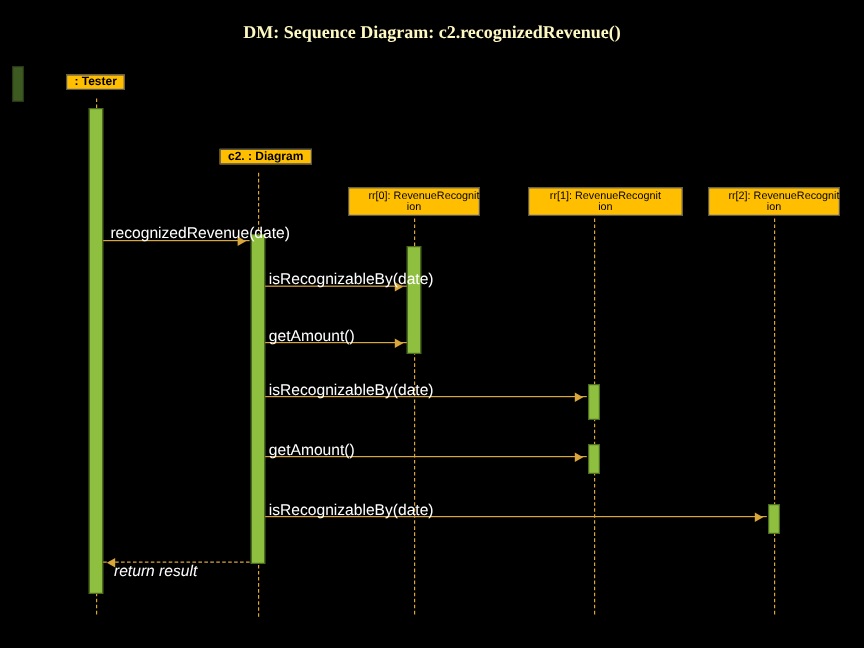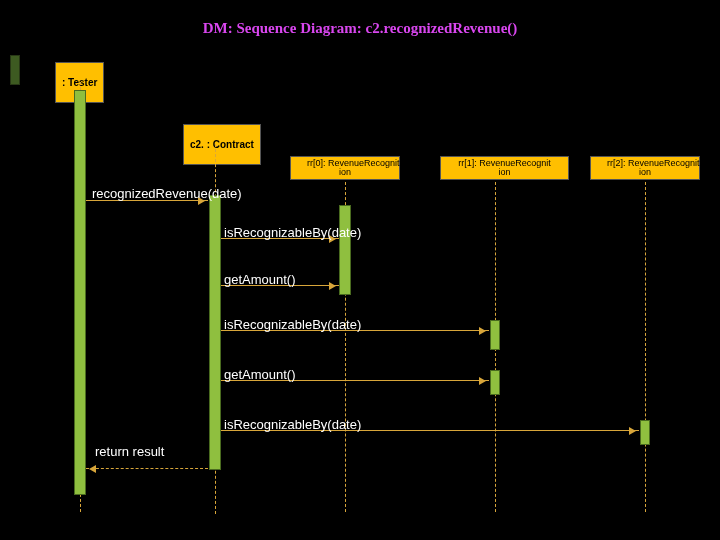--- a/index.html
+++ b/index.html
@@ -25,30 +25,30 @@
   }
   
   .title { background: transparent; color: #fff; }
   
   .title { color: #fff; }
   
   .title { color:#000; background:transparent; }
   .title-wrap{position:absolute;top:20px;left:0;right:0;height:30px;background:transparent;}
   .title-wrap .title{position:static;color:#000;}
   
-  .title-wrap .title{color:#d946ef;}
+  .title-wrap .title{color:#fef9c3;}
 
   .participant {
     position: absolute;
     background: #ffbf00;
     border: 1px solid #555;
     font-family: Arial, sans-serif;
     font-size: 10px;
     font-weight: bold;
-    padding: 14px 6px;
+    padding: 0 6px;
     white-space: nowrap;
   }
   .participant.sub {
     background: #ffbf00;
     font-weight: normal;
     font-size: 9px;
     text-align: center;
     line-height: 1.0;
     padding: 2px 16px;
   }
@@ -108,21 +108,21 @@
   }
 </style>
 </head>
 <body>
 
 <div class="title-wrap">
   <div class="title">DM: Sequence Diagram: c2.recognizedRevenue()</div>
 </div>
 
 <div class="participant" style="left:55px; top:62px;">: Tester</div>
-<div class="participant" style="left:183px; top:124px;">c2. : Contract</div>
+<div class="participant" style="left:183px; top:124px;">c2. : Diagram</div>
 <div class="participant sub" style="left:290px; top:156px; width:110px;">rr[0]: RevenueRecognit<br>ion</div>
 <div class="participant sub" style="left:440px; top:156px; width:129px;">rr[1]: RevenueRecognit<br>ion</div>
 <div class="participant sub" style="left:590px; top:156px; width:110px;">rr[2]: RevenueRecognit<br>ion</div>
 
 <div class="lifeline" style="left:80px; top:82px; height:430px;"></div>
 <div class="lifeline" style="left:215px; top:144px; height:370px;"></div>
 <div class="lifeline" style="left:345px; top:182px; height:330px;"></div>
 <div class="lifeline" style="left:495px; top:182px; height:330px;"></div>
 <div class="lifeline" style="left:645px; top:182px; height:330px;"></div>
 
@@ -150,13 +150,13 @@
 <div class="arrow" style="left:221px; top:330px; width:268px;"></div>
 <div class="msg" style="left:224px; top:317px;">isRecognizableBy(date)</div>
 
 <div class="arrow" style="left:221px; top:380px; width:268px;"></div>
 <div class="msg" style="left:224px; top:367px;">getAmount()</div>
 
 <div class="arrow" style="left:221px; top:430px; width:418px;"></div>
 <div class="msg" style="left:224px; top:417px;">isRecognizableBy(date)</div>
 
 <div class="arrow dashed left" style="left:86px; top:468px; width:122px;"></div>
-<div class="msg" style="left:95px; top:444px;">return result</div>
+<div class="msg" style="left:95px; top:468px;font-style:italic;">return result</div>
 
 </body></html>

